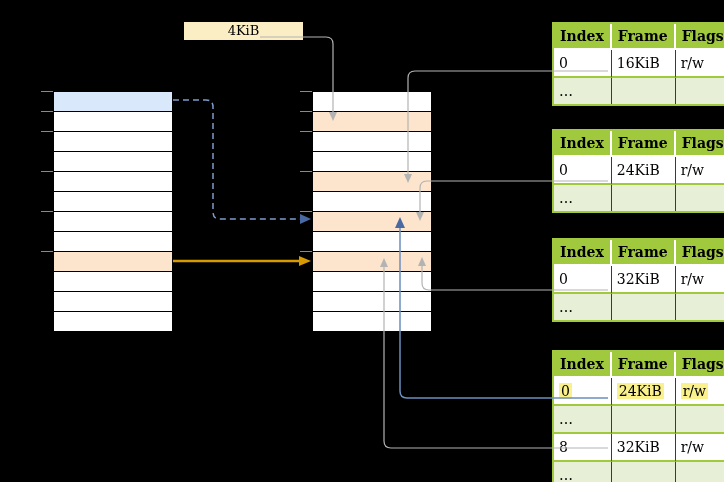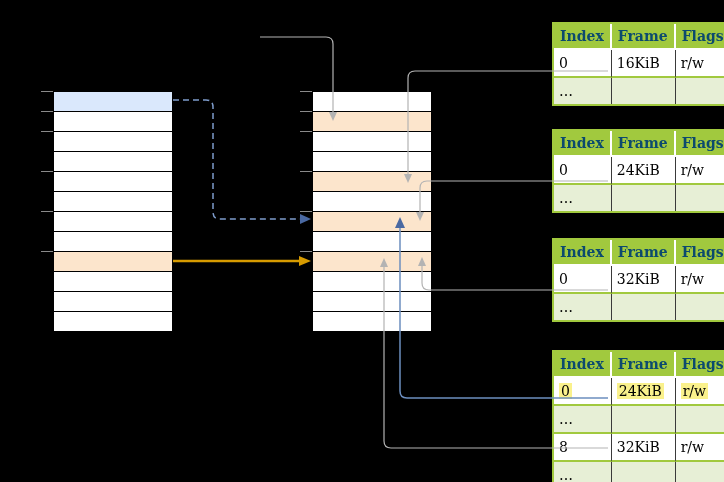--- a/index.html
+++ b/index.html
@@ -25,21 +25,21 @@
   .memrow.fill-blue{background:var(--blue-fill,#DAE8FC);}
   .memrow.fill-orange{background:var(--orange-fill,#FCE5CC);}
   .tick{position:absolute;width:12px;height:1px;background:#8a8a8a;}
   
   .ptable{position:absolute;left:552px;}
   .ptable table{
     border-collapse:separate;border-spacing:0;table-layout:fixed;
     border:2px solid var(--table-header-green,#A1C93E);background:#fff;
   }
   .ptable th{
-    background:var(--table-header-green,#A1C93E);color:#0c4a6e;
+    background:var(--table-header-green,#A1C93E);color:#000000;
     font-size:14px;font-weight:bold;text-align:left;
     padding:2px 6px;height:20px;
     border-right:2px solid #fff;border-bottom:2px solid #fff;
   }
   .ptable th:last-child{border-right:none;}
   .ptable td{
     font-size:14px;color:#000;text-align:left;vertical-align:middle;
     padding:2px 5px;height:22px;background:#fff;
     border-right:1px solid #3a3a3a;
   }
@@ -55,20 +55,21 @@
   .ln-blue-dash{stroke:var(--arrow-blue-dash,#7E9CCB);stroke-width:1.5;fill:none;stroke-dasharray:6 4;}
   .hd-blue{fill:var(--arrow-blue-head,#4A69A2);stroke:none;}
   .ln-orange{stroke:var(--arrow-orange,#D79B00);stroke-width:2.5;fill:none;}
   .hd-orange{fill:var(--arrow-orange,#D79B00);stroke:none;}
 </style>
 </head>
 <body>
 
 <div class="stage">
 
+  <div class="label4k">4KiB</div>
 
   <div class="memcol left">
       <div class="memrow fill-blue"></div>
       <div class="memrow"></div>
       <div class="memrow"></div>
       <div class="memrow"></div>
       <div class="memrow"></div>
       <div class="memrow"></div>
       <div class="memrow"></div>
       <div class="memrow"></div>

